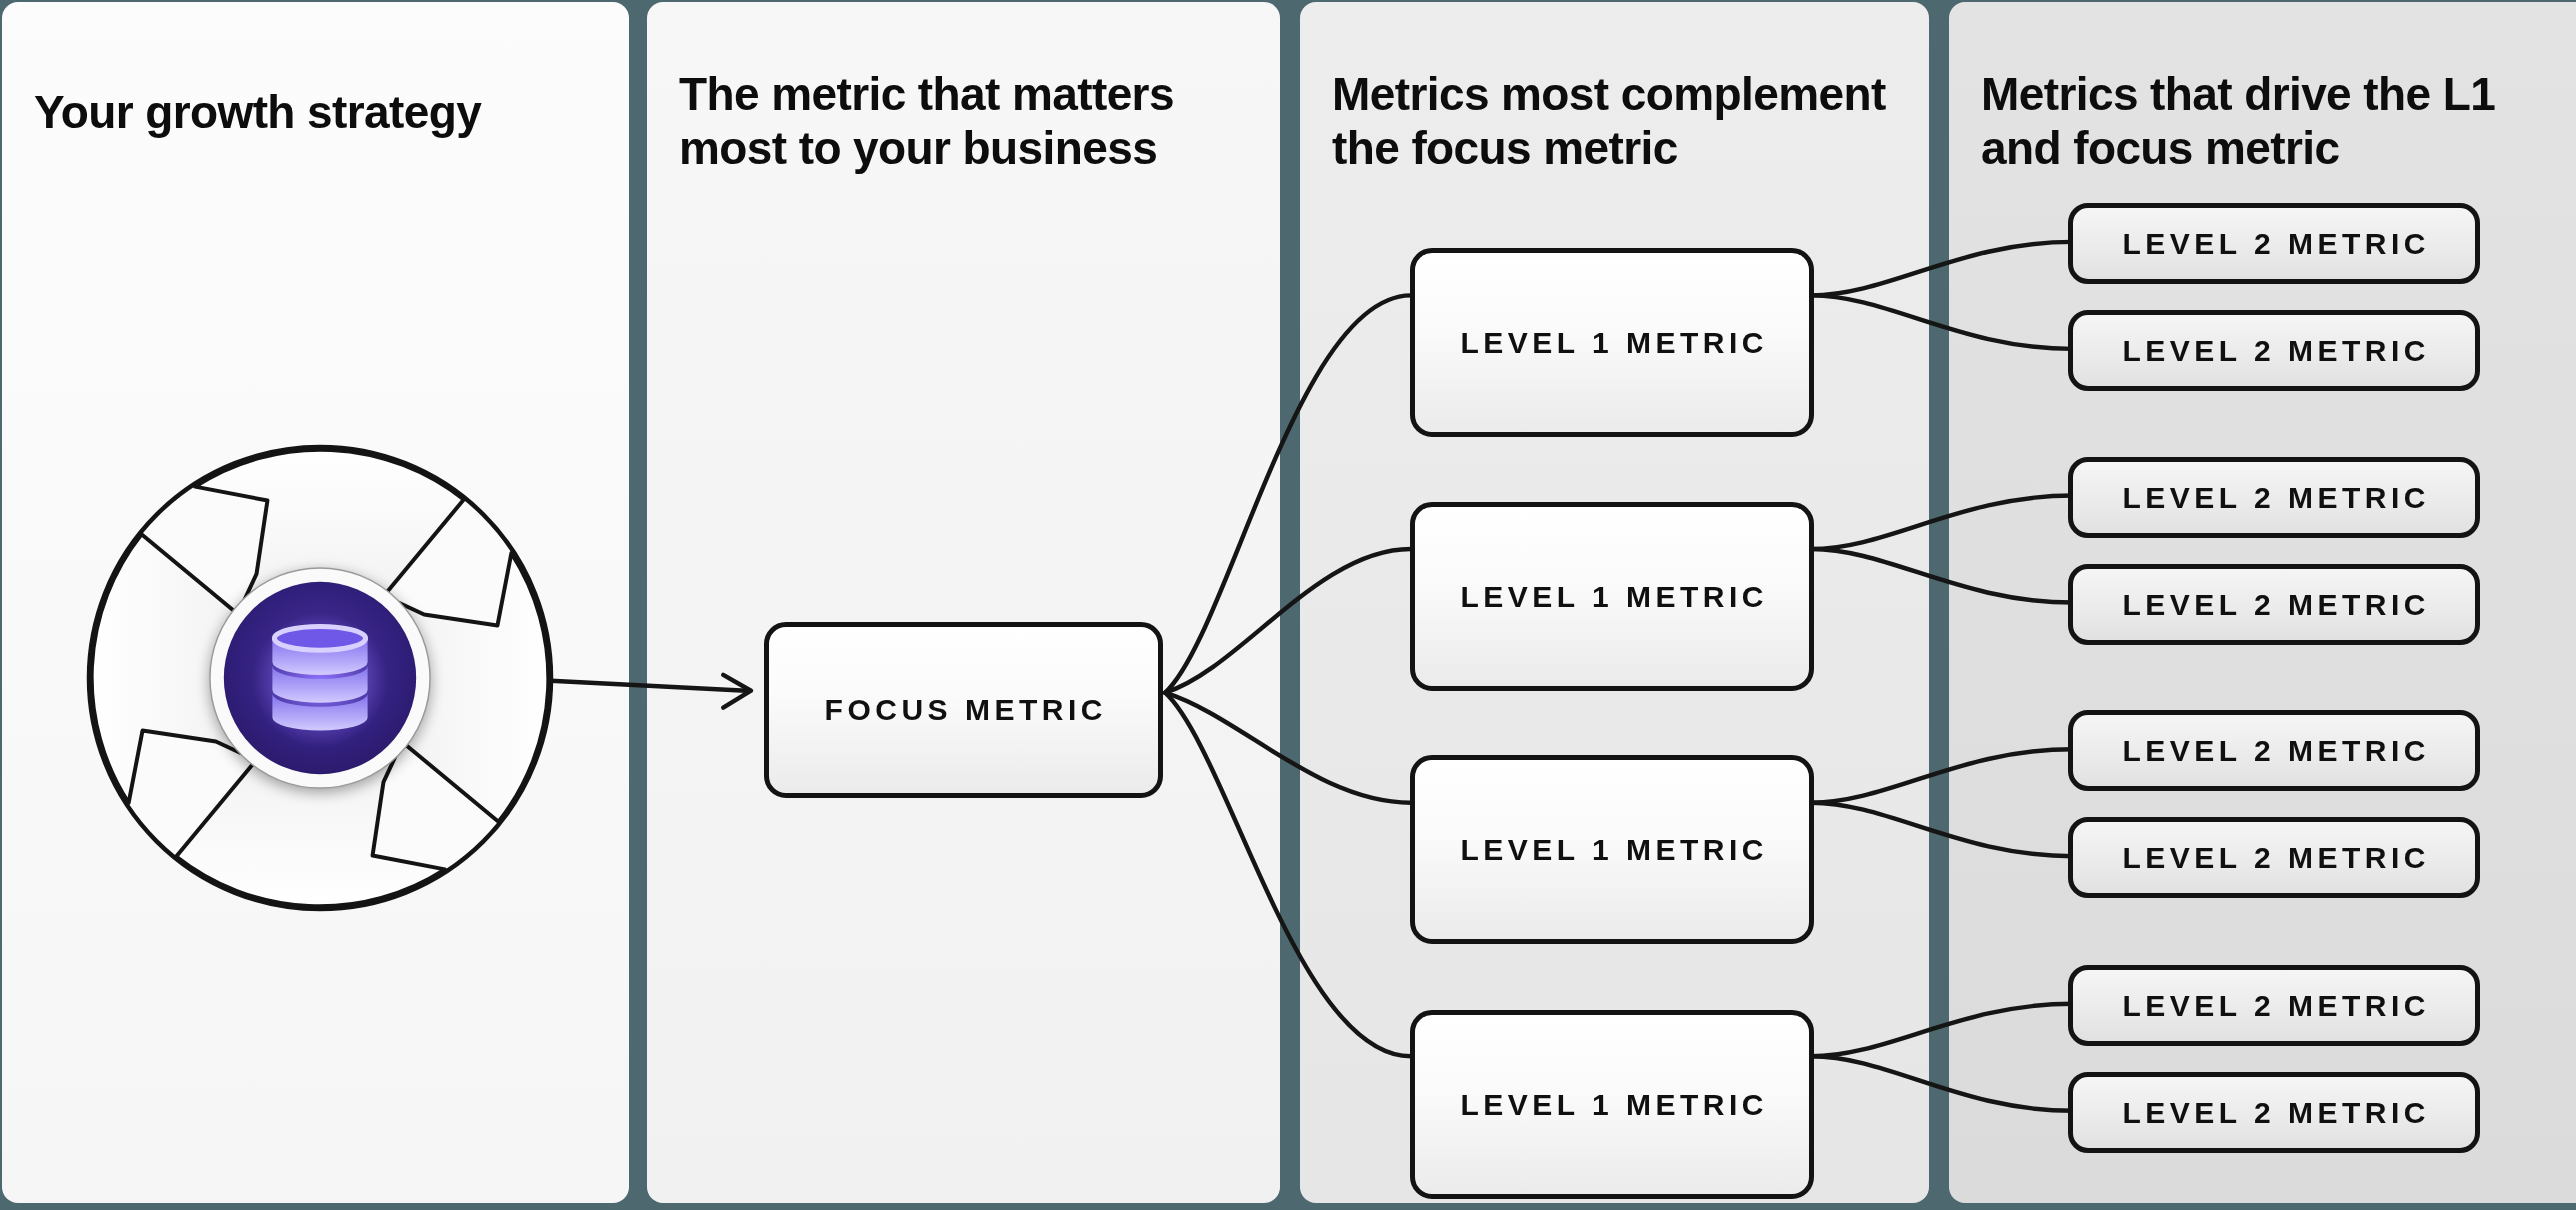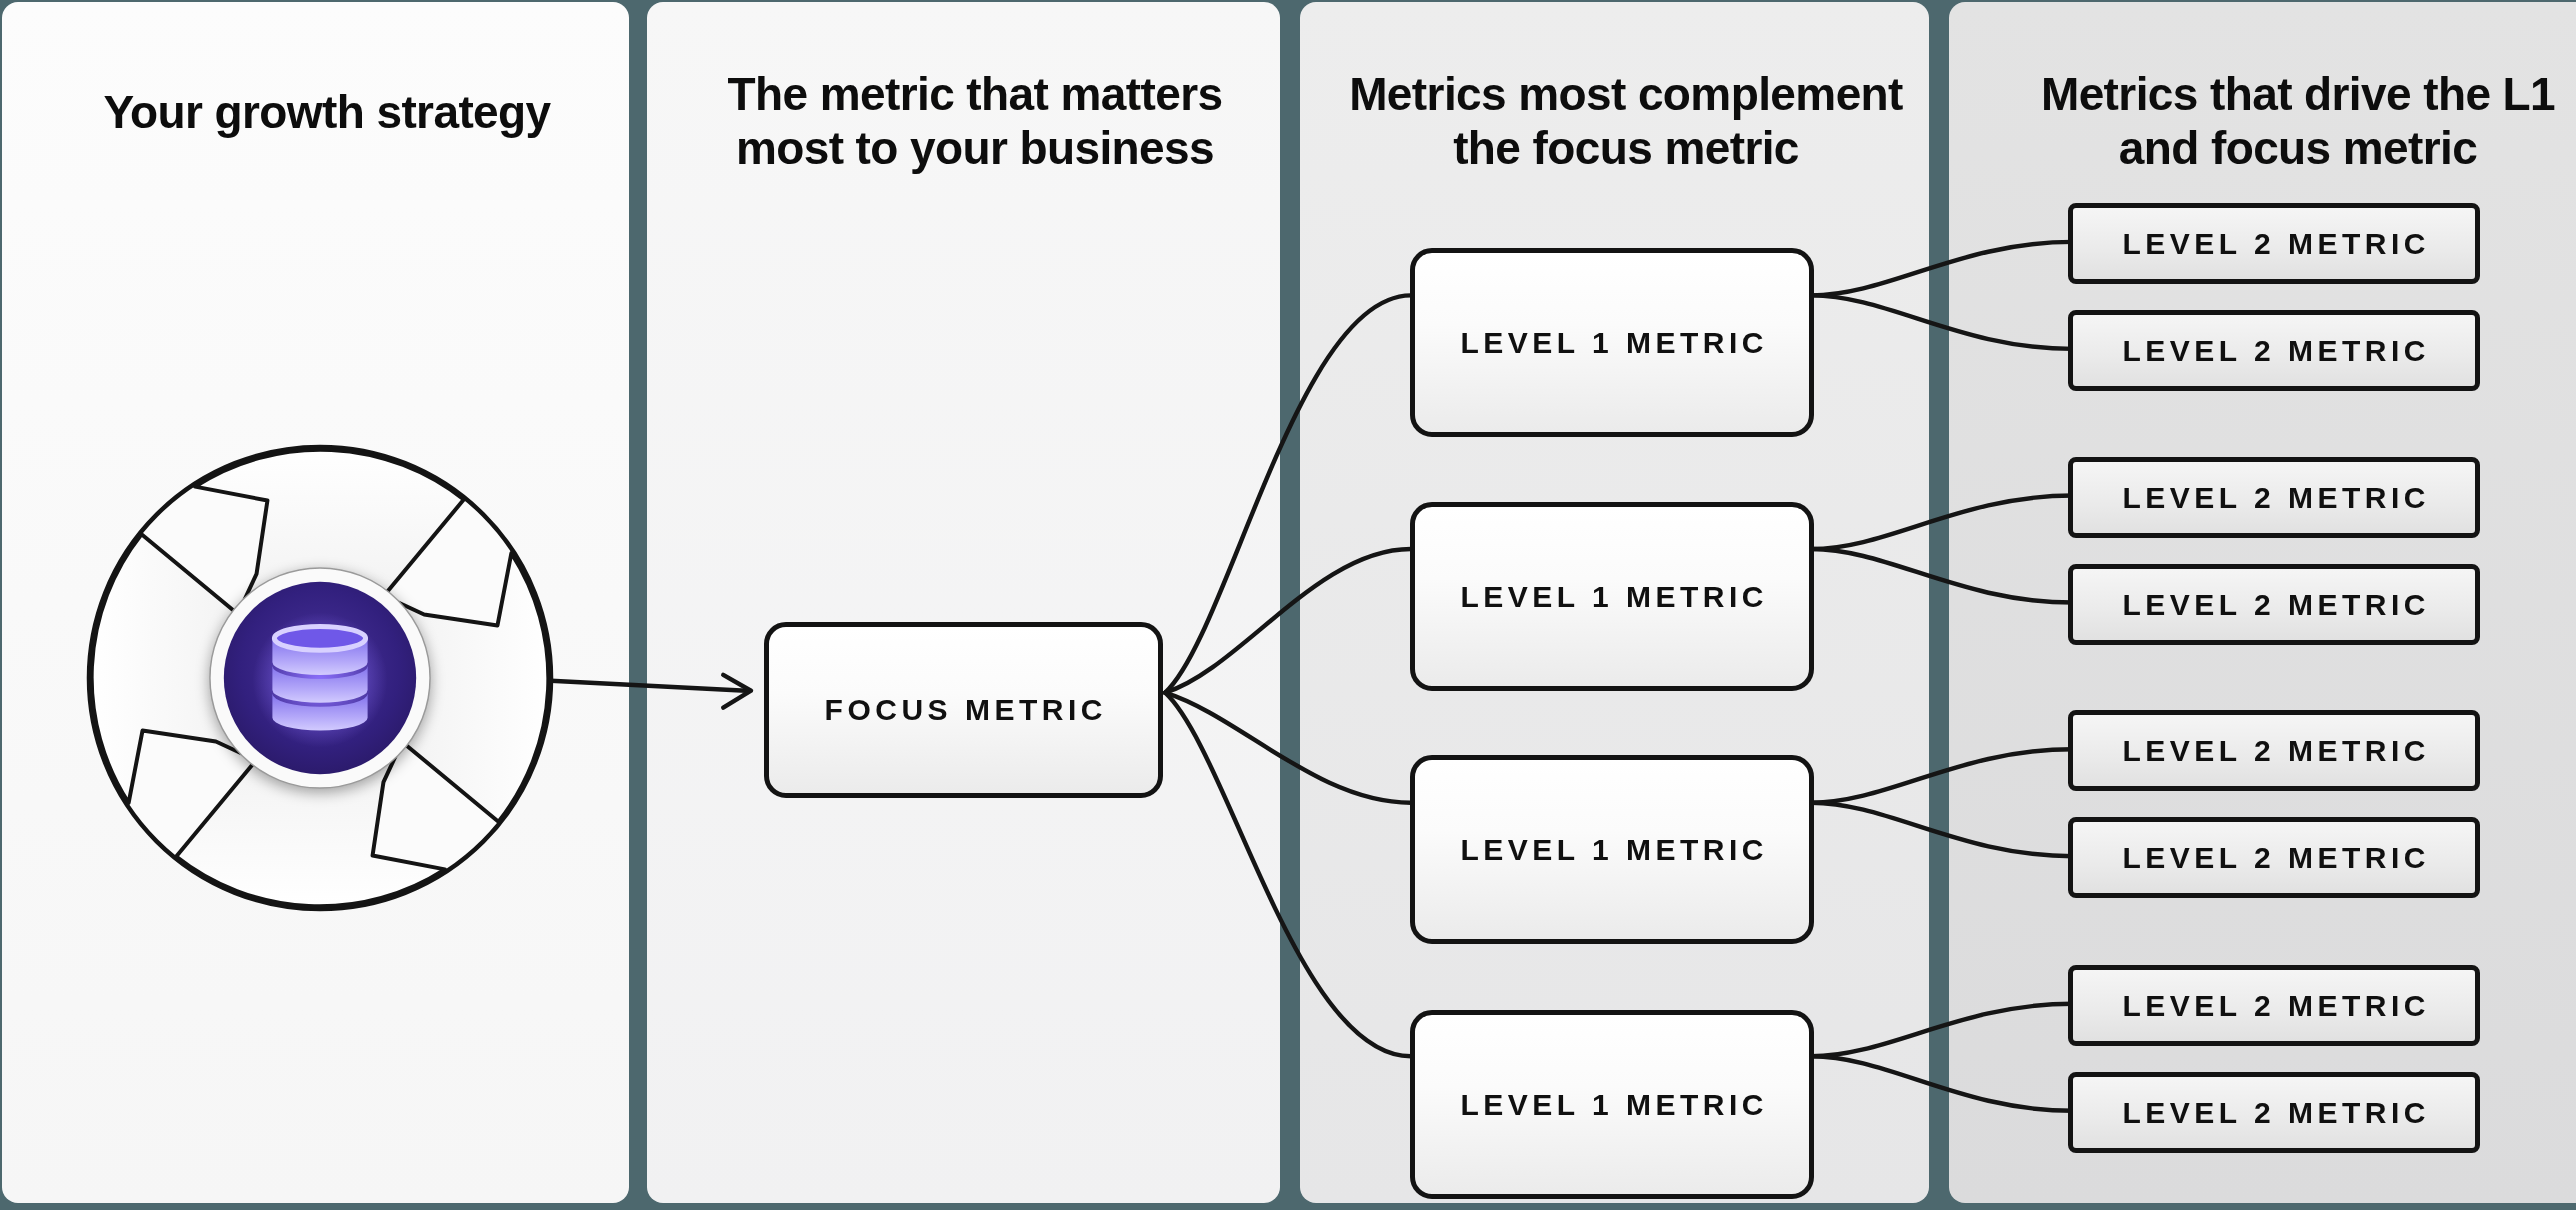--- a/index.html
+++ b/index.html
@@ -7,38 +7,38 @@
     position:relative;width:2576px;height:1211px;overflow:hidden;
     background:#4d686e;
     font-family:"Liberation Sans",sans-serif;
   }
   .panel{position:absolute;top:2px;height:1201px;border-radius:16px;}
   .panel.p1{left:2px;width:627px;background:linear-gradient(180deg,#fcfcfc,#f6f6f6);}
   .panel.p2{left:647px;width:633px;background:linear-gradient(180deg,#f7f7f7,#f1f1f2);}
   .panel.p3{left:1300px;width:629px;background:linear-gradient(180deg,#ededed,#e6e6e7);}
   .panel.p4{left:1949px;width:675px;background:linear-gradient(180deg,#e3e3e3,#dbdbdc);}
   .panel-title{
-    position:absolute;left:3px;right:0;top:65px;margin:0;
-    text-align:center;font-weight:700;font-size:46px;line-height:54px;
+    position:absolute;left:12px;right:0;top:65px;margin:0;
+    font-weight:700;font-size:46px;line-height:54px;
     letter-spacing:-0.6px;color:#0d0d0d;padding-left:20px;
   }
   .panel.p1 .panel-title{top:83px;}
   .node{
     position:absolute;box-sizing:border-box;z-index:10;
     border:5px solid #131313;display:flex;align-items:center;justify-content:center;
     font-weight:700;font-size:30px;letter-spacing:4.5px;color:#101010;
     text-indent:4.5px; 
   }
   .node.big{
     border-radius:22px;
     background:linear-gradient(180deg,#ffffff 0%,#fbfbfb 40%,#ebebeb 100%);
     margin-top:46px;
   }
   .node.small{
-    border-radius:8px;left:119px;width:412px;height:81px;
+    border-radius:20px;left:119px;width:412px;height:81px;
     background:linear-gradient(180deg,#f5f5f5 0%,#eaeaea 60%,#e1e1e1 100%);
   }
   .node.focus{left:117px;top:574px;width:399px;height:176px;}
   .node.l1{left:110px;width:404px;height:189px;}
   .connectors{position:absolute;left:0;top:0;z-index:5;pointer-events:none;}
   .loop-icon{position:absolute;left:83px;top:441px;}
 </style>
 </head>
 <body>
 

